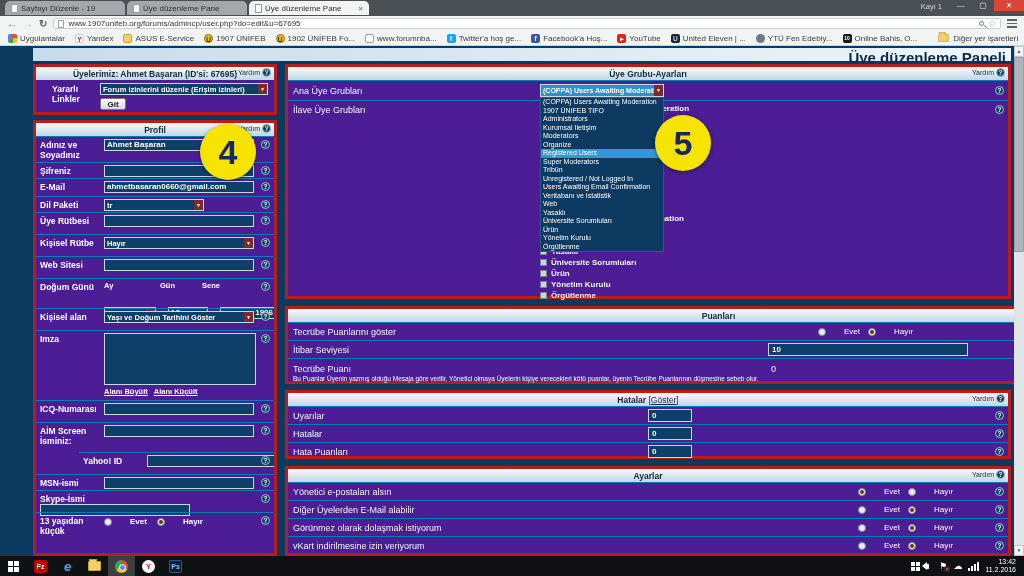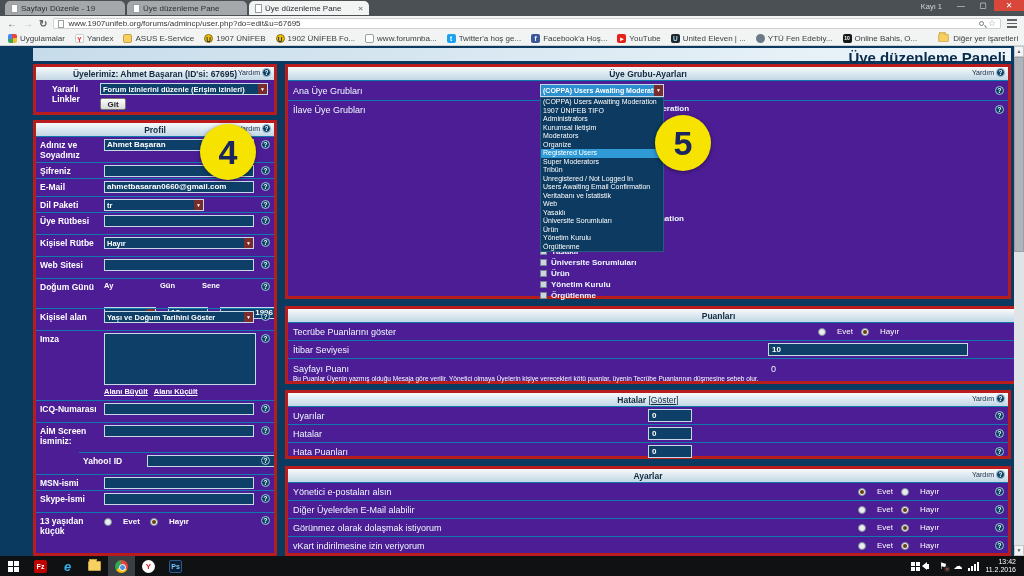--- a/index.html
+++ b/index.html
@@ -48,21 +48,21 @@
   .plabel { width:64px; flex:none; font-size:8.5px; font-weight:bold; color:#fff; line-height:10px; padding-top:1px; }
   .pctrl { flex:1; }
   .tinput { background:#0d3f69; border:1px solid #c7d8e6; color:#fff; font-size:8px; font-weight:bold; height:12px; line-height:10px; padding:0 2px; width:150px; overflow:hidden; white-space:nowrap; }
   .tselect { background:#0d3f69; border:1px solid #c7d8e6; color:#fff; font-size:7.5px; font-weight:bold; height:12px; display:flex; align-items:center; padding-left:2px; position:relative; width:150px; }
   .sel-arrow { position:absolute; right:0; top:0; bottom:0; width:9px; background:#7a2c2c; color:#fff; font-size:5px; line-height:10px; text-align:center; }
   .sublbl { font-size:7.5px; font-weight:bold; color:#fff; }
   .ttext { background:#0d3f69; border:1px solid #c7d8e6; width:152px; height:52px; }
   .tlinks { font-size:7.5px; font-weight:bold; color:#fff; text-decoration:underline; display:flex; gap:6px; margin-top:2px; }
   .radio { width:8px; height:8px; border-radius:50%; background:#e9edf0; border:1px solid #7e8d99; display:inline-flex; align-items:center; justify-content:center; flex:none; }
   .radio.sel::after { content:""; width:4px; height:4px; border-radius:50%; background:#6b3c07; }
-  .ropt { display:flex; align-items:center; gap:11px; font-size:8px; font-weight:bold; color:#fff; }
+  .ropt { display:flex; align-items:center; gap:18px; font-size:8px; font-weight:bold; color:#fff; }
   .cal { width:12px; height:12px; background:#fff; border:1px solid #8a8f94; border-top:3px solid #c0392b; flex:none; }
 
   
   .rrow { position:relative; border-top:1px solid #0f79af; height:18px; display:flex; align-items:center; padding:0 16px 0 5px; font-size:9px; color:#eef8ff; }
   .rrow .rowhelp { top:4px; }
   .num-input { position:absolute; background:#0d3f69; border:1px solid #c7d8e6; color:#fff; font-size:8px; font-weight:bold; height:13px; line-height:11px; padding:0 3px; }
   .radios { position:absolute; display:flex; gap:8px; }
   .note { font-size:6.5px; color:#ffffff; line-height:7px; }
 
   .cbitem { display:flex; align-items:center; gap:4px; height:11px; font-size:8px; font-weight:bold; color:#eef8ff; }
@@ -356,21 +356,21 @@
           </div>
           <span class="hdot rowhelp">?</span>
         </div>
         <div class="prow" style="height: 16px;">
           <div class="plabel">MSN-ismi</div>
           <div class="pctrl">
             <div class="tinput"></div>
           </div>
           <span class="hdot rowhelp">?</span>
         </div>
-        <div class="prow" style="height: 22px;">
+        <div class="prow" style="height: 22px; flex-direction: column;">
           <div class="plabel">Skype-İsmi</div>
           <div class="pctrl">
             <div class="tinput"></div>
           </div>
           <span class="hdot rowhelp">?</span>
         </div>
         <div class="prow" style="height: 47px;">
           <div class="plabel">13 yaşıdan küçük</div>
           <div class="pctrl">
             <div style="display: flex; gap: 10px; padding-top: 2px;">
@@ -527,21 +527,21 @@
         </span>
       <span class="hdot rowhelp">?</span>
     </div>
     <div class="rrow">
       <span>İtibar Seviyesi</span>
       <span class="num-input" style="left:480px;width:200px">10</span>
       <span class="hdot rowhelp">?</span>
     </div>
     <div class="rrow" style="height:28px;flex-direction:column;align-items:flex-start;justify-content:center;gap:1px">
       <span style="position:relative;width:100%">
-        <span>Sayfayı Puanı</span>
+        <span>Tecrübe Puanı</span>
         <span style="position:absolute;left:478px;top:0">0</span>
       </span>
       <span class="note">Bu Puanlar Üyenin yazmış olduğu Mesaja göre verilir. Yönetici olmaya Üyelerin kişiye verecekleri kötü puanlar, üyenin Tecrübe Puanlarının düşmesine sebeb olur.</span>
       <span class="hdot rowhelp" style="top:4px">?</span>
     </div>
   </div>
 
   <div class="block" style="left:285px;top:344px;width:726px;height:69px">
     <div class="bhead">
       <span>Hatalar</span>&nbsp;

